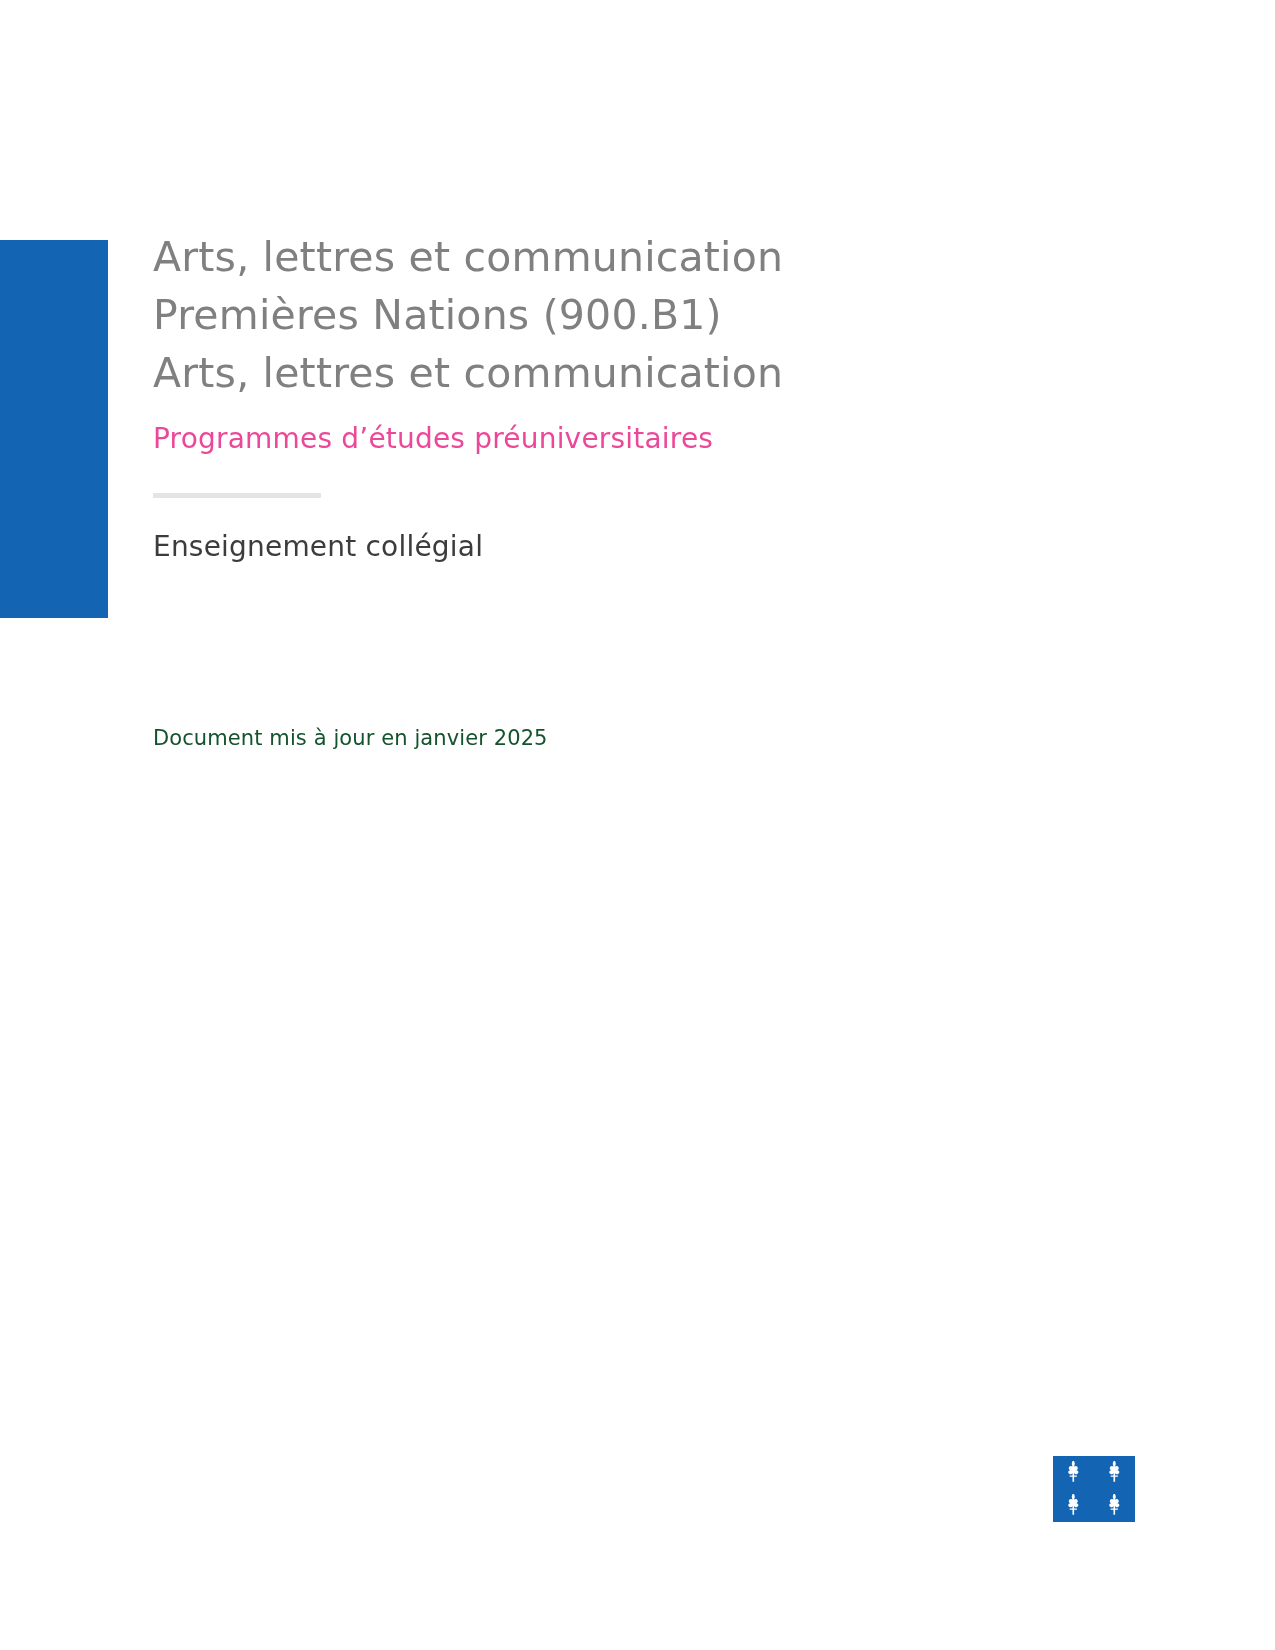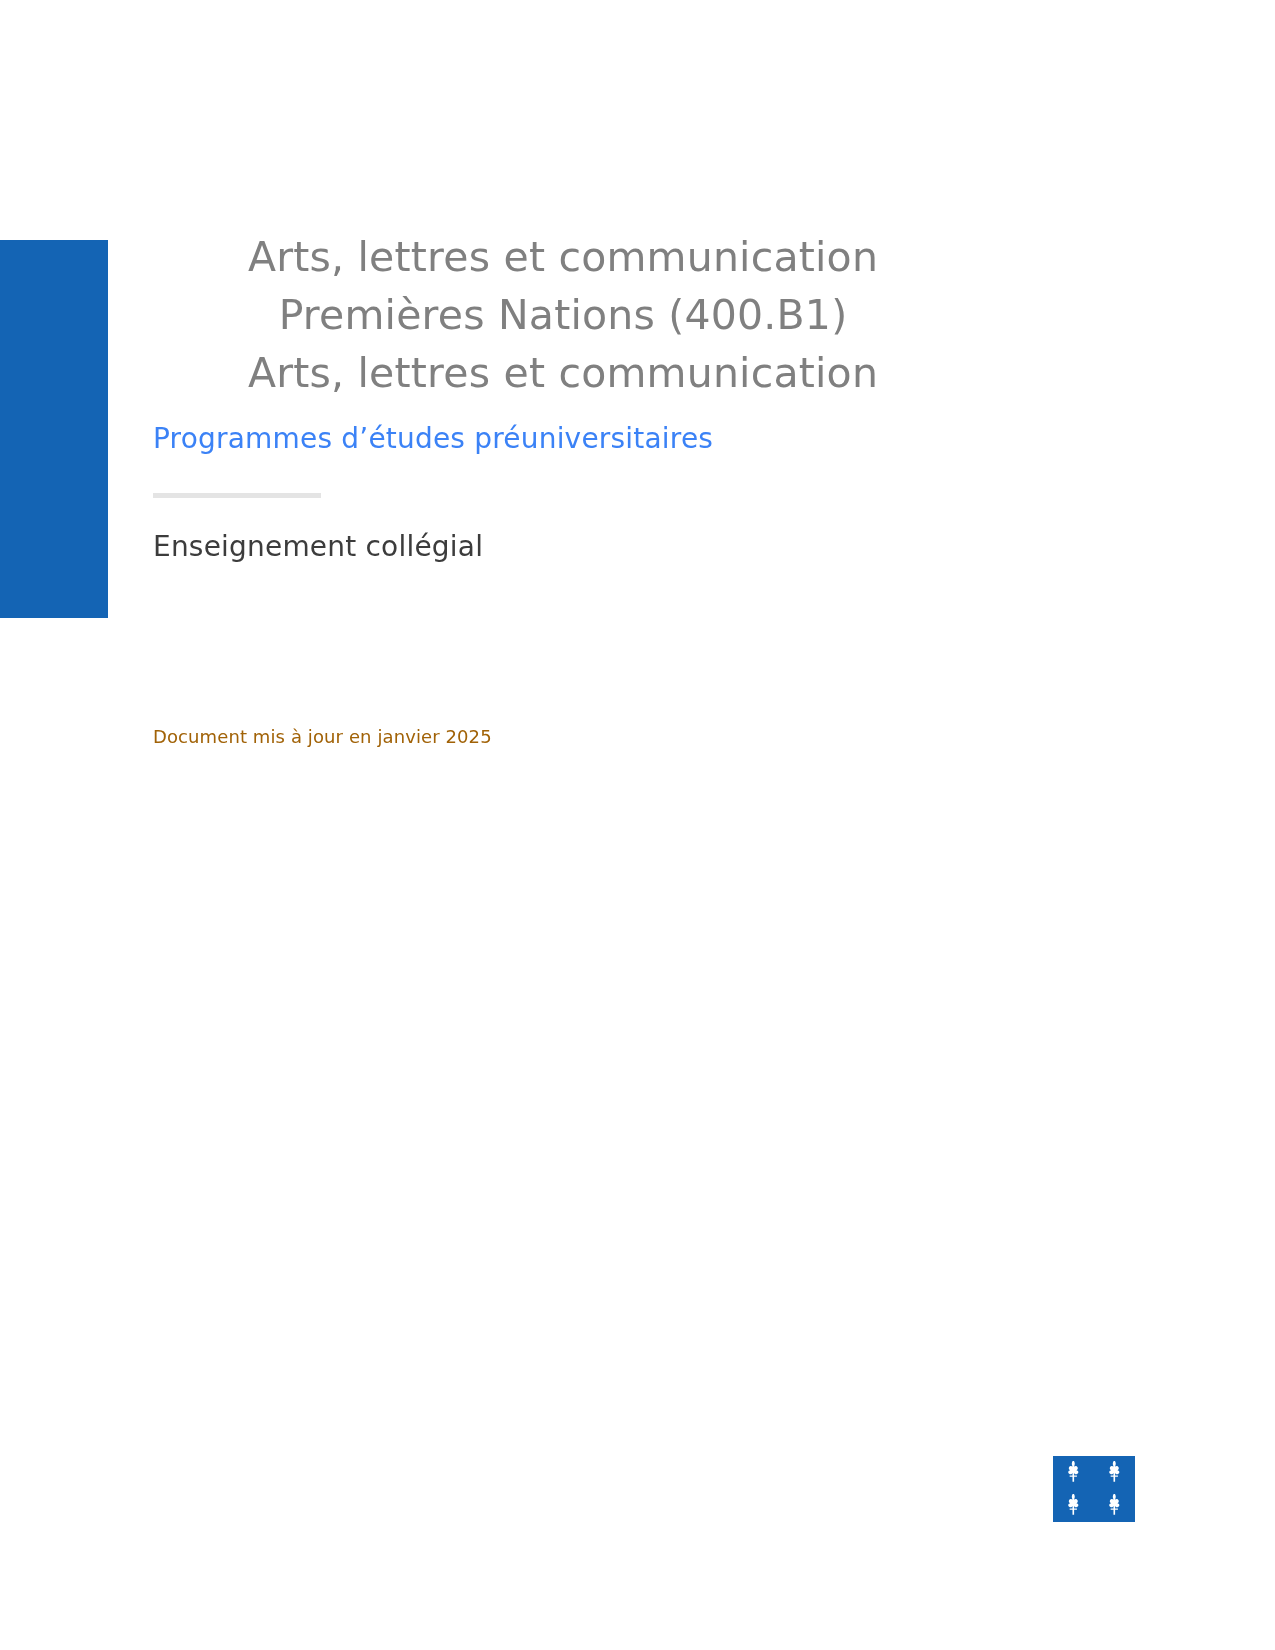--- a/index.html
+++ b/index.html
@@ -37,27 +37,26 @@
     font-size: 41px;
     line-height: 1.42;
     color: #808080;
     font-weight: 400;
     margin: 0;
     letter-spacing: 0.2px;
   }
 
   .doc-title .line {
     display: block;
-    text-align: center;
   }
 
   .doc-subtitle {
     font-size: 28px;
     line-height: 1.45;
-    color: #3b82f6;
+    color: #ec4899;
     font-weight: 400;
     margin: 16px 0 0 0;
     letter-spacing: 0.2px;
   }
 
   .rule {
     width: 168px;
     height: 5px;
     background: #e4e4e4;
     margin: 34px 0 0 0;
@@ -68,22 +67,22 @@
     color: #3c3c3c;
     font-weight: 400;
     margin: 32px 0 0 0;
     letter-spacing: 0.2px;
   }
 
   .doc-date {
     position: absolute;
     left: 153px;
     top: 726px;
-    font-size: 18px;
-    color: #a16207;
+    font-size: 21px;
+    color: #14532d;
     letter-spacing: 0.1px;
   }
 
   
   .logo {
     position: absolute;
     right: 140px;
     bottom: 128px;
     display: flex;
     align-items: center;
@@ -116,21 +115,21 @@
   }
 </style>
 </head>
 <body>
 
 <div class="accent-bar"></div>
 
 <div class="title-block">
   <h1 class="doc-title">
     <span class="line">Arts, lettres et communication</span>
-    <span class="line">Premières Nations (400.B1)</span>
+    <span class="line">Premières Nations (900.B1)</span>
     <span class="line">Arts, lettres et communication</span>
   </h1>
   <p class="doc-subtitle">Programmes d’études préuniversitaires</p>
   <div class="rule"></div>
   <p class="doc-level">Enseignement collégial</p>
 </div>
 
 <div class="doc-date">Document mis à jour en janvier 2025</div>
 
 <div class="logo">

